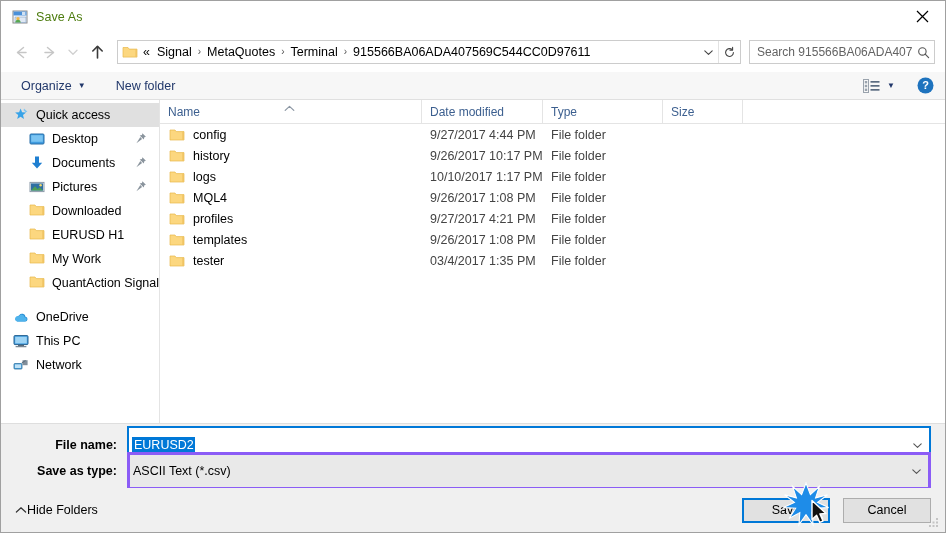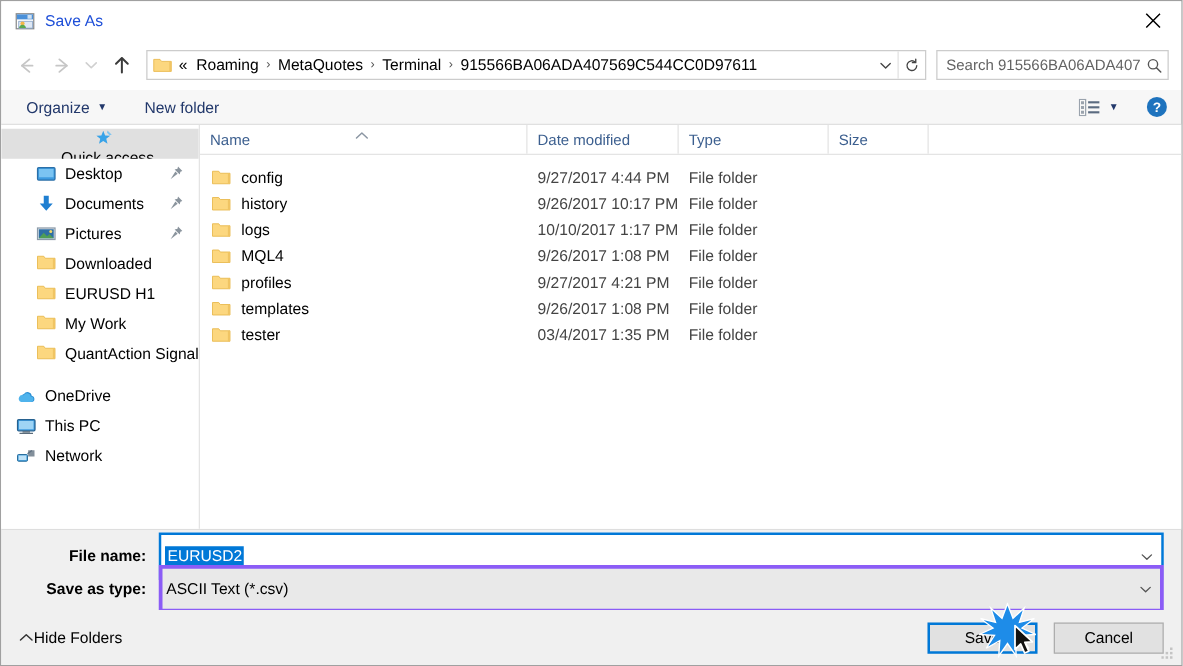--- a/index.html
+++ b/index.html
@@ -25,21 +25,21 @@
   .titlebar {
     height:31px; background:#ffffff;
     display:flex; align-items:center;
     flex:0 0 31px;
     position:relative;
   }
   .title-icon {
     width:16px; height:16px; margin-left:11px; margin-right:8px;
     position:relative; flex:0 0 16px;
   }
-  .title-text { font-size:12.5px; color:#1d4ed8; letter-spacing:.1px; }
+  .title-text { font-size:12.5px; color:#4d7c0f; letter-spacing:.1px; }
   .title-close {
     position:absolute; right:0; top:0; width:46px; height:31px;
     display:flex; align-items:center; justify-content:center;
     cursor:default;
   }
   .title-close svg { display:block; }
 
   
   .navbar {
     height:40px; flex:0 0 40px; background:#ffffff;
@@ -111,21 +111,21 @@
   .sidebar {
     width:159px; flex:0 0 159px; background:#ffffff;
     border-right:1px solid #e4e4e4;
     padding-top:3px; overflow:hidden;
   }
   .side-item {
     height:24px; display:flex; align-items:center;
     padding-left:12px; position:relative;
     font-size:12.5px; color:#000;
   }
-  .side-item.selected { background:#e0e0e0;flex-direction:column; }
+  .side-item.selected { background:#e0e0e0; }
   .side-item.indent { padding-left:28px; }
   .side-ico { width:16px; height:16px; flex:0 0 16px; margin-right:7px; position:relative; }
   .side-label { white-space:nowrap; overflow:hidden; }
   .side-pin { position:absolute; right:12px; top:5px; width:12px; height:13px; }
   .side-gap { height:10px; }
 
   
   .filepane { flex:1 1 auto; display:flex; flex-direction:column; min-width:0; background:#fff; }
   .colhead {
     height:24px; flex:0 0 24px; display:flex; align-items:stretch;
@@ -137,21 +137,21 @@
   }
   .col.c-name { width:262px; flex:0 0 262px; }
   .col.c-date { width:121px; flex:0 0 121px; }
   .col.c-type { width:120px; flex:0 0 120px; }
   .col.c-size { width:80px; flex:0 0 80px; }
   .col.c-rest { flex:1 1 auto; border-right:none; }
   .sort-caret {
     position:absolute; left:124px; top:1px; width:11px; height:7px;
   }
   .rows { flex:1 1 auto; padding-top:4px; }
-  .row { height:21px; display:flex; align-items:flex-end; }
+  .row { height:21px; display:flex; align-items:flex-start; }
   .cell-name {
     width:262px; flex:0 0 262px; display:flex; align-items:center; padding-left:9px;
     font-size:12.5px; color:#000;
   }
   .cell-name .fico { width:16px; height:14px; flex:0 0 16px; margin-right:8px; position:relative; }
   .cell-date { width:121px; flex:0 0 121px; font-size:12.5px; color:#444; padding-left:8px; white-space:nowrap; }
   .cell-type { width:120px; flex:0 0 120px; font-size:12.5px; color:#444; padding-left:8px; }
   .cell-size { width:80px; flex:0 0 80px; font-size:12.5px; color:#444; padding-left:8px; }
 
   
@@ -244,21 +244,21 @@
 
     <div class="addressbar">
       <div class="addr-folder">
         <svg width="16" height="14" viewBox="0 0 16 14">
           <path d="M1 2.5h5l1.2 1.6H15v8H1z" fill="#fcd77f" stroke="#e8b84b" stroke-width=".7"></path>
           <path d="M13.4 4.2 L15 4.2 L15 12 L13.4 12z" fill="#f0c463"></path>
         </svg>
       </div>
       <div class="crumbs">
         <span class="crumb dbl">«</span>
-        <span class="crumb">Roaming</span>
+        <span class="crumb">Signal</span>
         <span class="crumb-sep">›</span>
         <span class="crumb">MetaQuotes</span>
         <span class="crumb-sep">›</span>
         <span class="crumb">Terminal</span>
         <span class="crumb-sep">›</span>
         <span class="crumb">915566BA06ADA407569C544CC0D97611</span>
       </div>
       <div class="addr-drop">
         <svg width="11" height="11" viewBox="0 0 11 11">
           <path d="M1.8 3.8 L5.5 7.4 L9.2 3.8" stroke="#444" stroke-width="1.1" fill="none" stroke-linecap="round" stroke-linejoin="round"></path>

